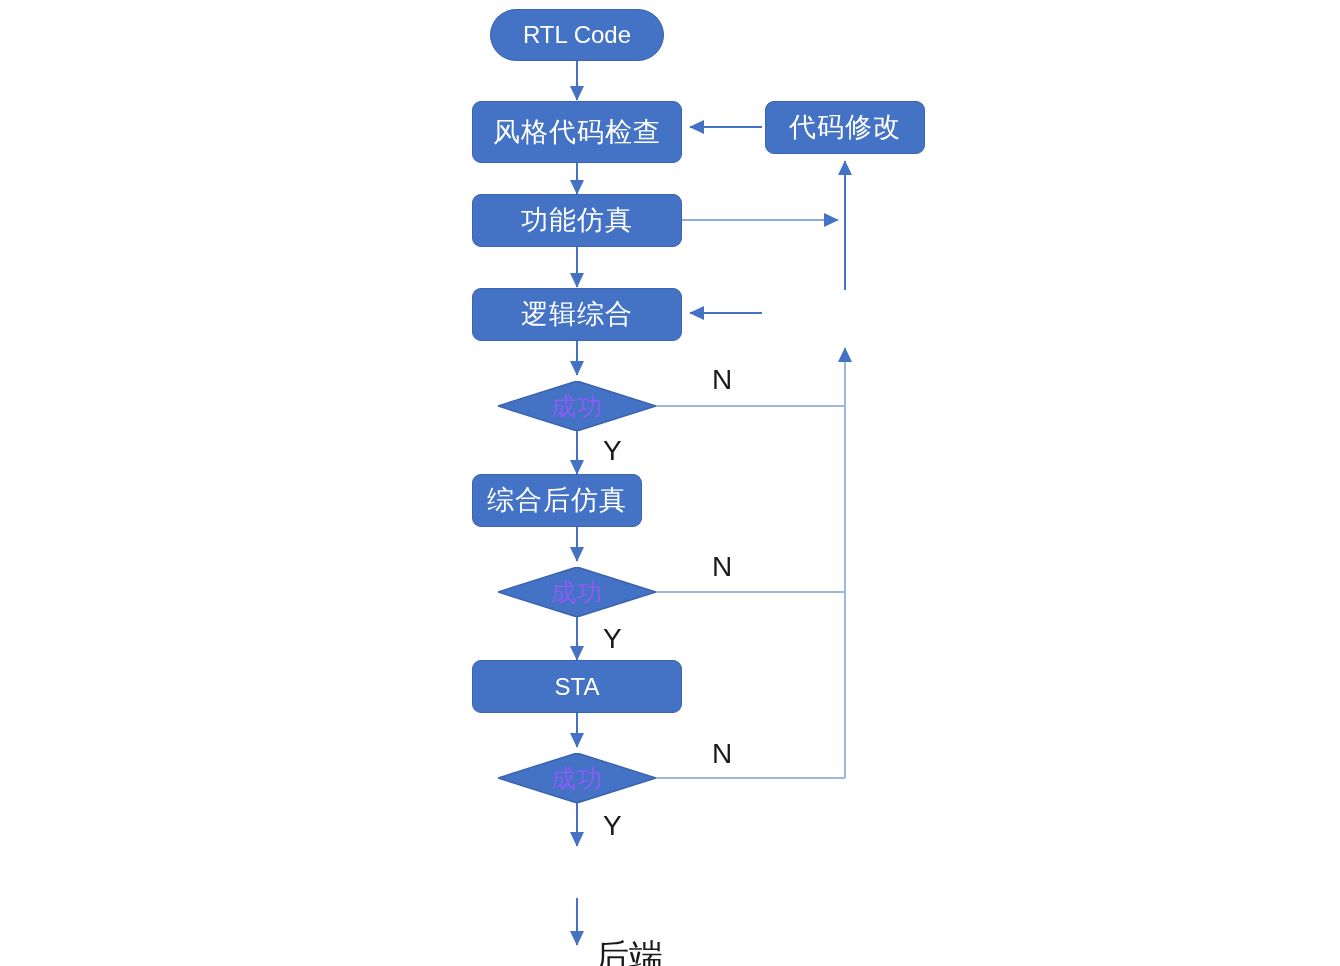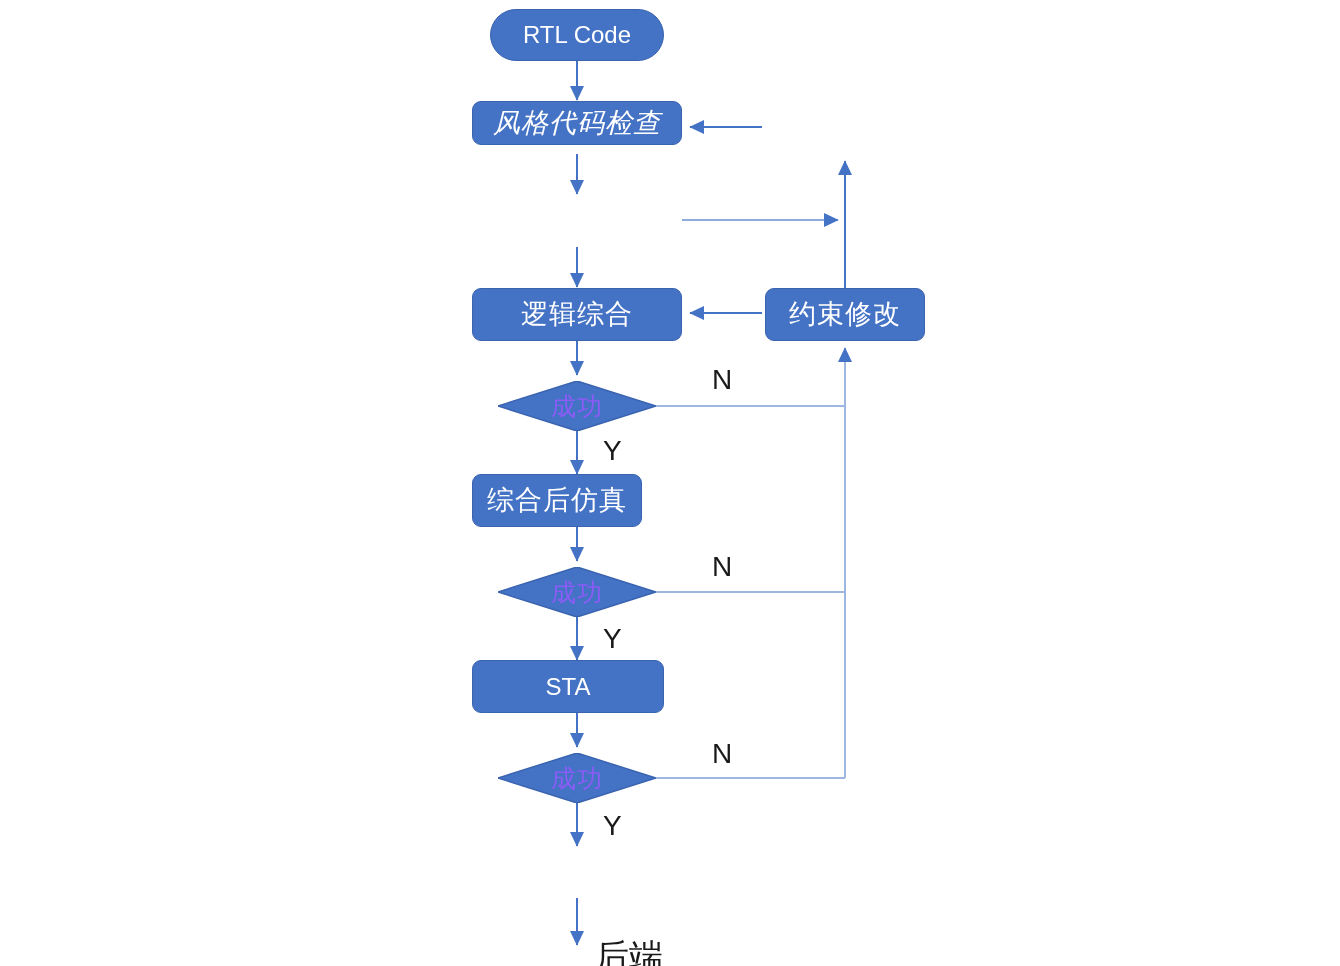--- a/index.html
+++ b/index.html
@@ -142,53 +142,56 @@
 
     <line x1="577" y1="802" x2="577" y2="846" stroke="#4472C4" stroke-width="2" marker-end="url(#arrow-main)"></line>
 
     <line x1="577" y1="898" x2="577" y2="945" stroke="#4472C4" stroke-width="2" marker-end="url(#arrow-main)"></line>
   </svg>
 
   <div class="node pill" style="left:490px; top:9px; width:174px; height:52px;">
     <span class="label en">RTL Code</span>
   </div>
 
-  <div class="node rect" style="left:472px; top:101px; width:210px; height:44px;font-style:italic;">
+  <div class="node rect" style="left:472px; top:101px; width:210px; height:62px;">
     <span class="label cn">风格代码检查</span>
   </div>
 
-
+  <div class="node rect" style="left:765px; top:101px; width:160px; height:53px;">
+    <span class="label cn">代码修改</span>
+  </div>
+
+  <div class="node rect" style="left:472px; top:194px; width:210px; height:53px;">
+    <span class="label cn">功能仿真</span>
+  </div>
 
   <div class="node rect" style="left:472px; top:288px; width:210px; height:53px;">
     <span class="label cn">逻辑综合</span>
   </div>
 
-  <div class="node rect" style="left:765px; top:288px; width:160px; height:53px;">
-    <span class="label cn">约束修改</span>
-  </div>
 
   <div class="diamond" style="left:498px; top:381px; width:158px; height:50px;">
     <svg class="shape" viewBox="0 0 158 50" preserveAspectRatio="none">
       <polygon points="79,0 158,25 79,50 0,25" fill="#4472C4" stroke="#3A63B0" stroke-width="1.5"></polygon>
     </svg>
     <span class="label">成功</span>
   </div>
 
   <div class="node rect" style="left:472px; top:474px; width:170px; height:53px;">
     <span class="label cn">综合后仿真</span>
   </div>
 
   <div class="diamond" style="left:498px; top:567px; width:158px; height:50px;">
     <svg class="shape" viewBox="0 0 158 50" preserveAspectRatio="none">
       <polygon points="79,0 158,25 79,50 0,25" fill="#4472C4" stroke="#3A63B0" stroke-width="1.5"></polygon>
     </svg>
     <span class="label">成功</span>
   </div>
 
-  <div class="node rect" style="left:472px; top:660px; width:192px; height:53px;">
+  <div class="node rect" style="left:472px; top:660px; width:210px; height:53px;">
     <span class="label en">STA</span>
   </div>
 
   <div class="diamond" style="left:498px; top:753px; width:158px; height:50px;">
     <svg class="shape" viewBox="0 0 158 50" preserveAspectRatio="none">
       <polygon points="79,0 158,25 79,50 0,25" fill="#4472C4" stroke="#3A63B0" stroke-width="1.5"></polygon>
     </svg>
     <span class="label">成功</span>
   </div>
 

